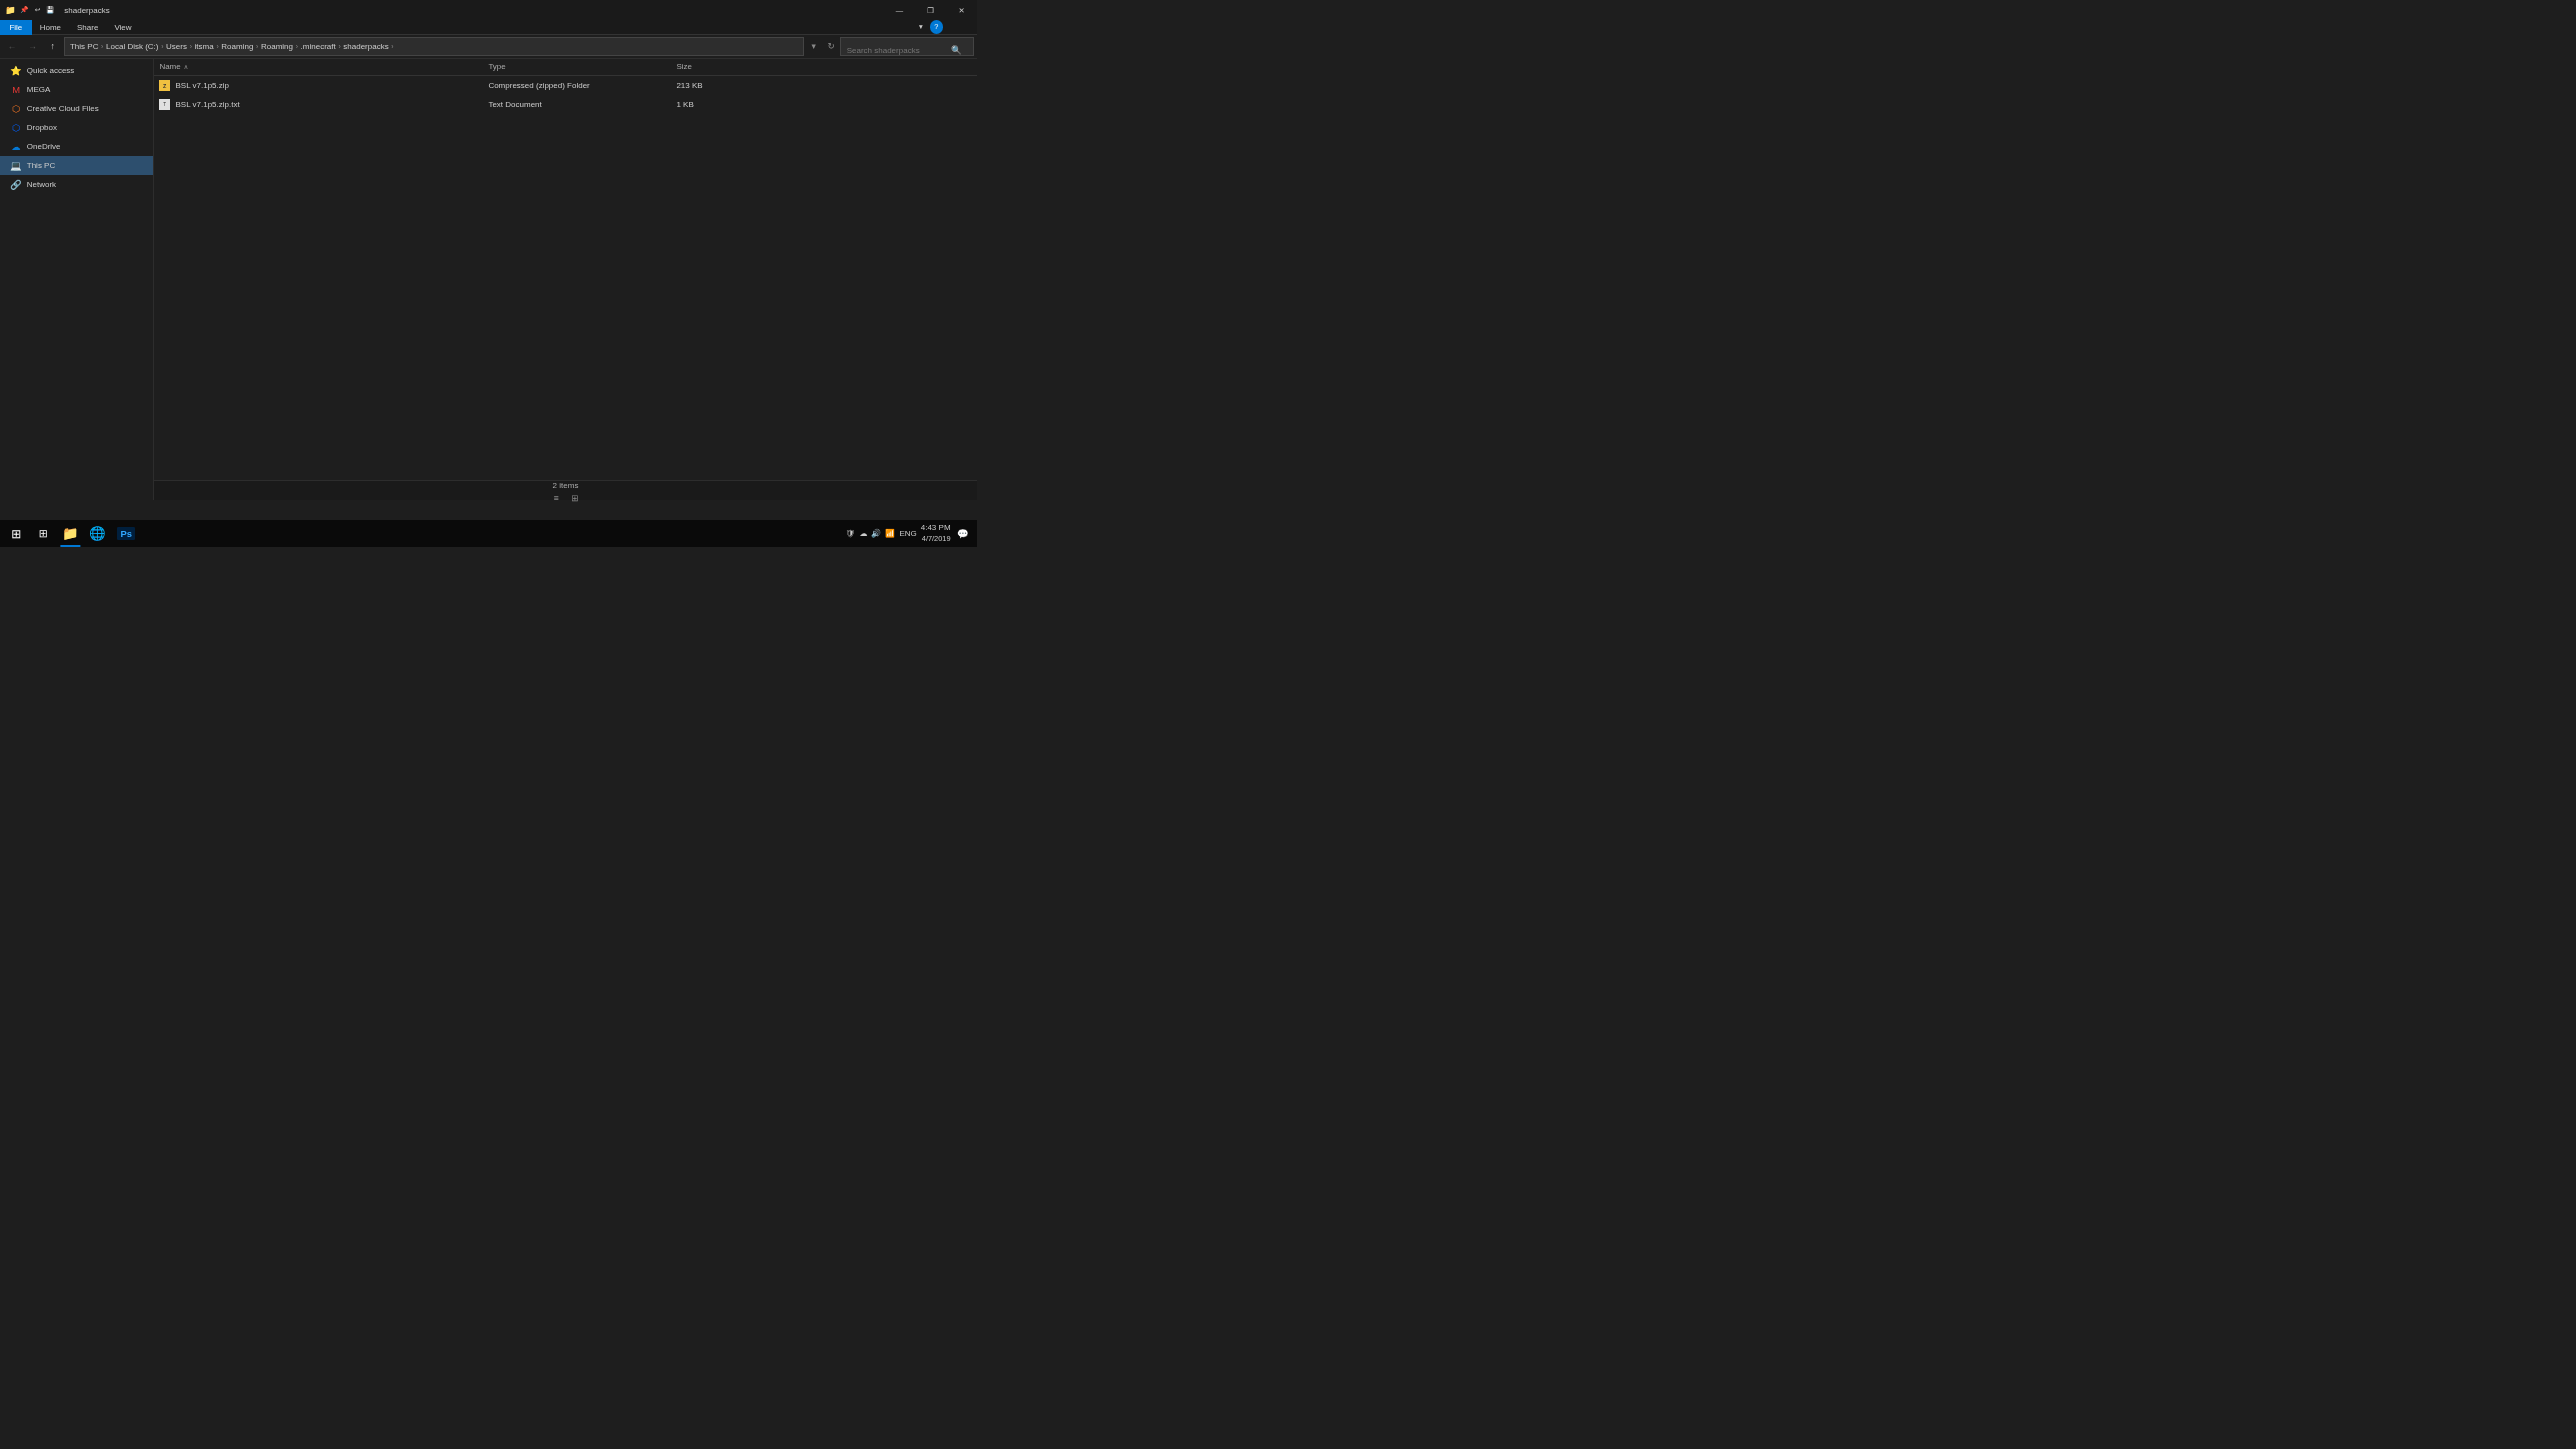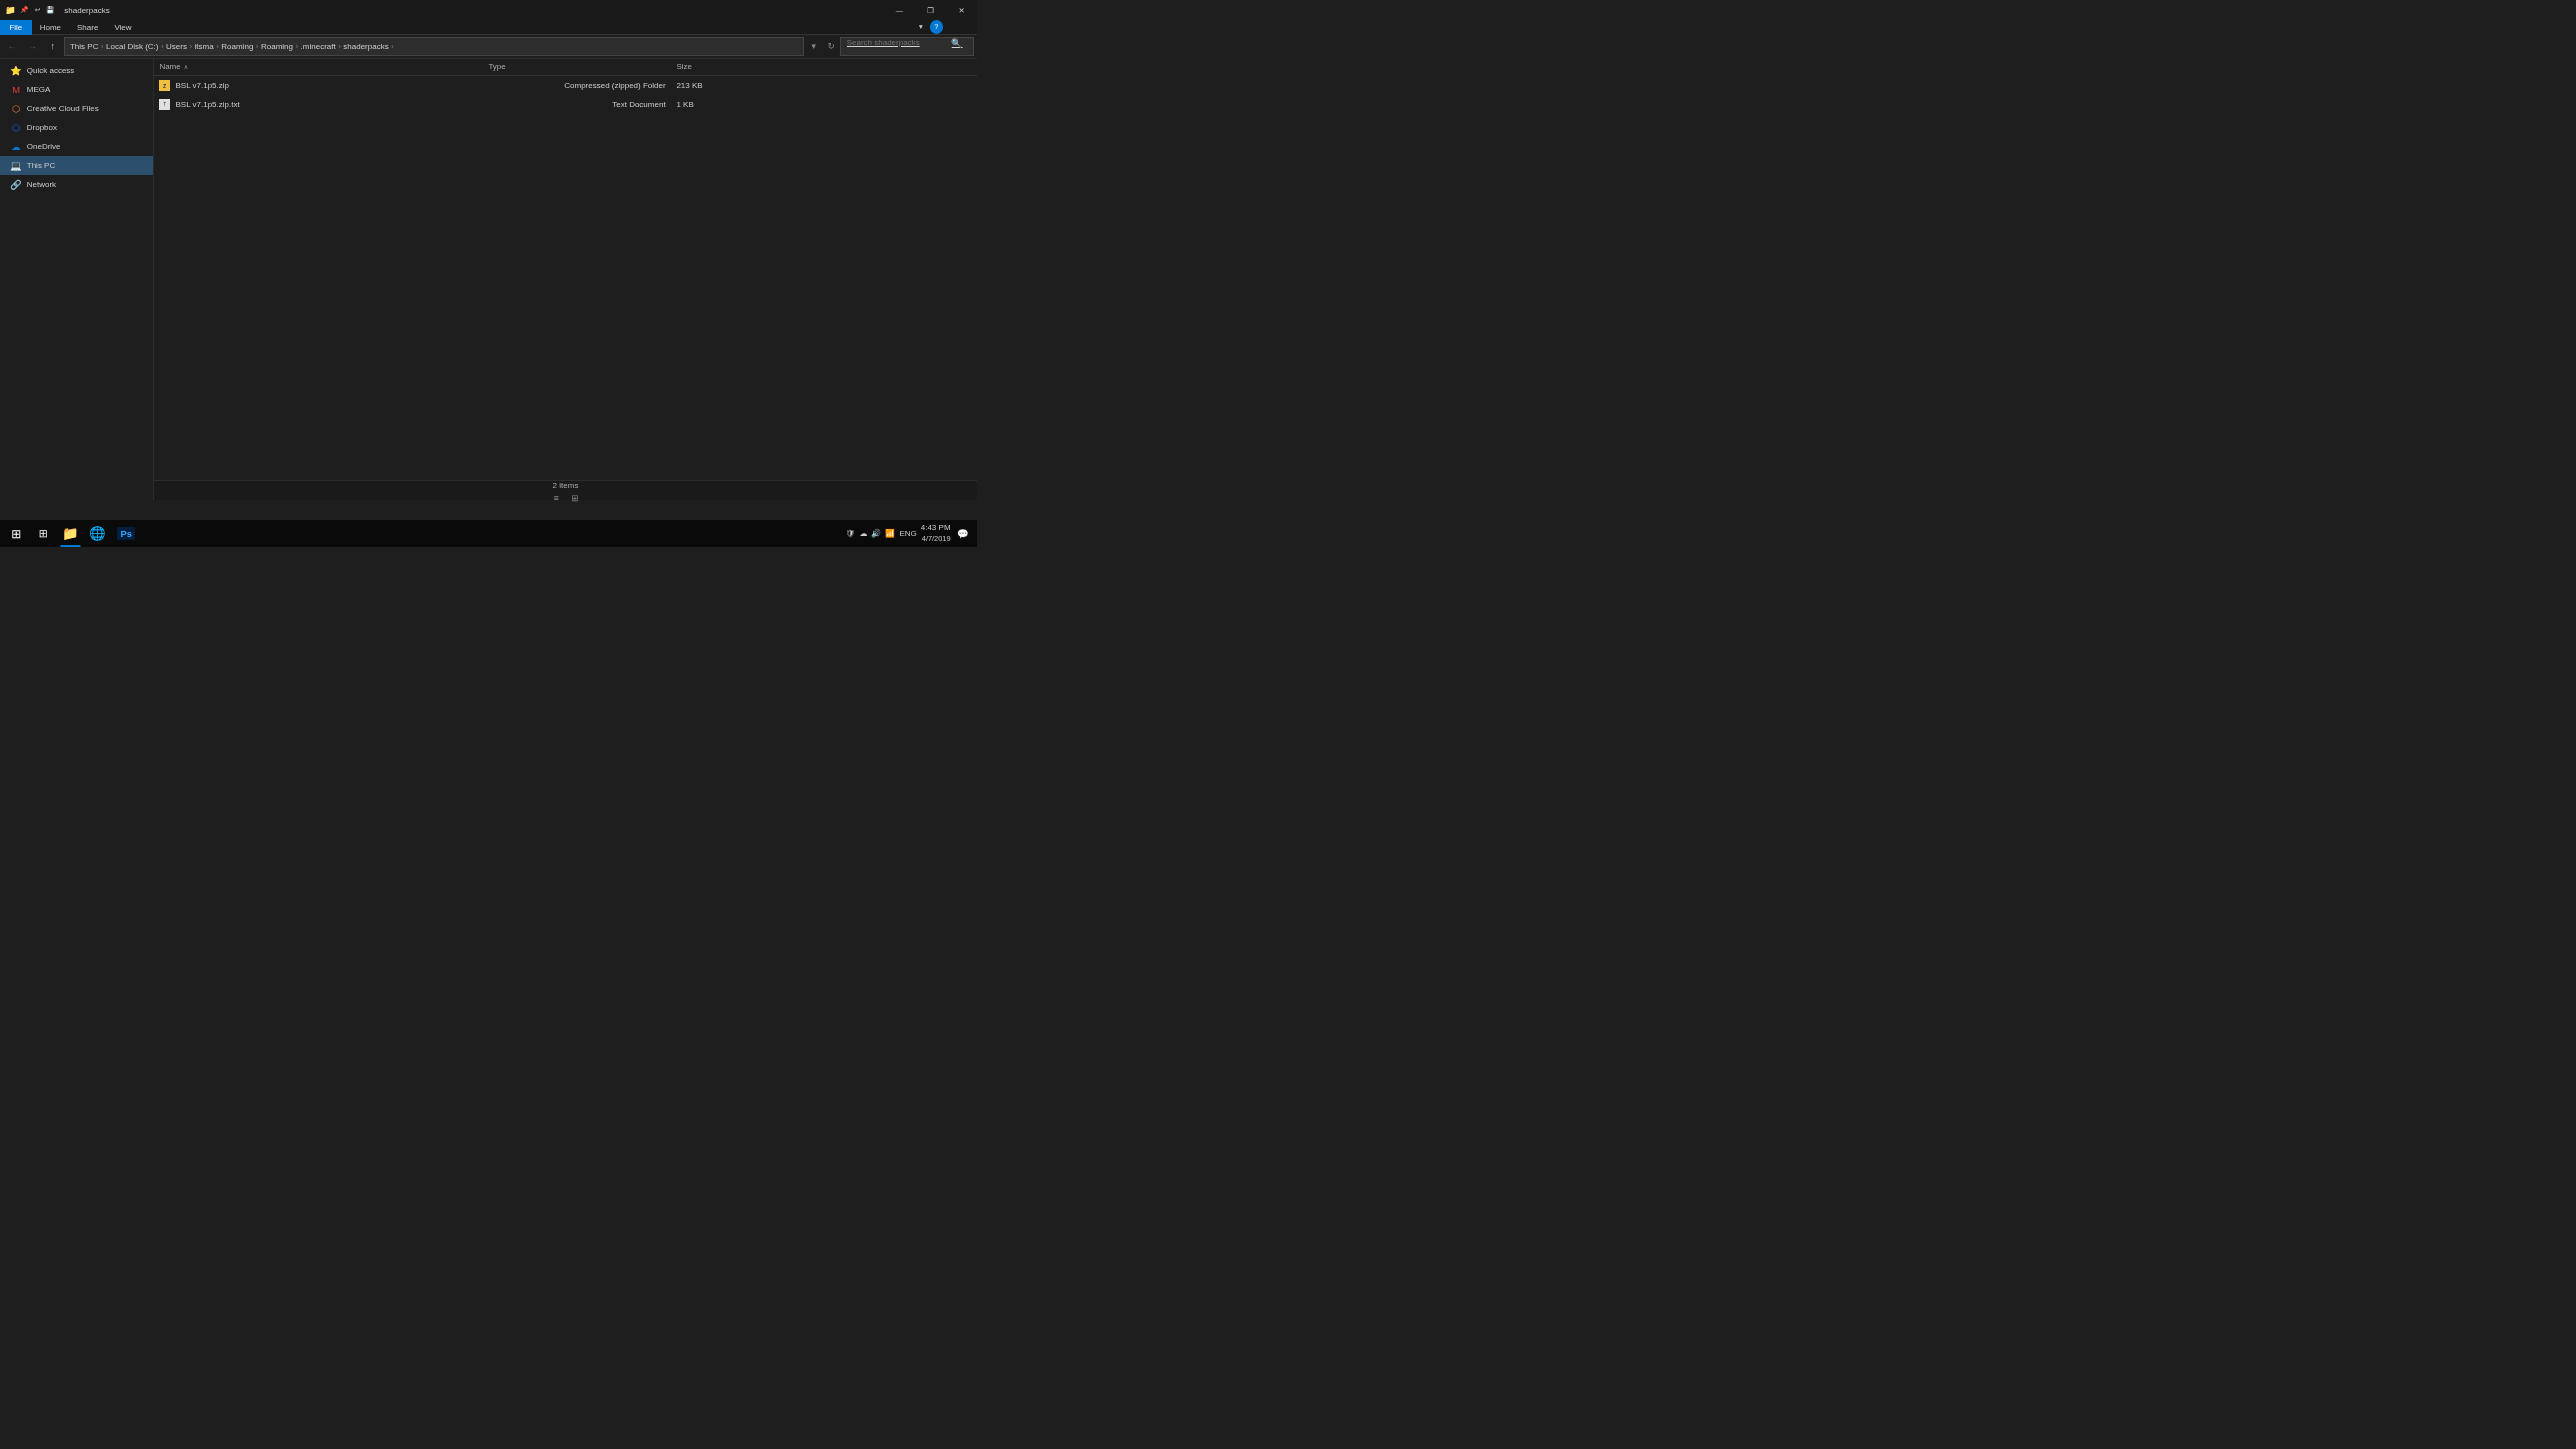--- a/index.html
+++ b/index.html
@@ -160,24 +160,23 @@
       justify-content: center;
       color: #888;
       cursor: pointer;
     }
     .search-box {
       width: 134px;
       height: 19px;
       background: #2d2d2d;
       border: 0.7px solid #444;
       display: flex;
-      align-items: flex-start;
+      align-items: flex-end;
       padding: 0 5.4px;
       gap: 4px;
-      text-decoration: underline;
     }
     .search-input {
       background: transparent;
       border: none;
       outline: none;
       color: #999;
       font-size: 8px;
       width: 101px;
     }
 
@@ -278,21 +277,20 @@
       gap: 5.4px;
       white-space: nowrap;
       overflow: hidden;
       text-overflow: ellipsis;
     }
     .file-cell-type {
       width: 188px;
       padding: 0 5.4px;
       font-size: 8px;
       color: #cccccc;
-      text-align: right;
     }
     .file-cell-size {
       flex: 1;
       padding: 0 5.4px;
       font-size: 8px;
       color: #cccccc;
       padding-right: 13.4px;
     }
     .file-icon {
       width: 10.7px;

